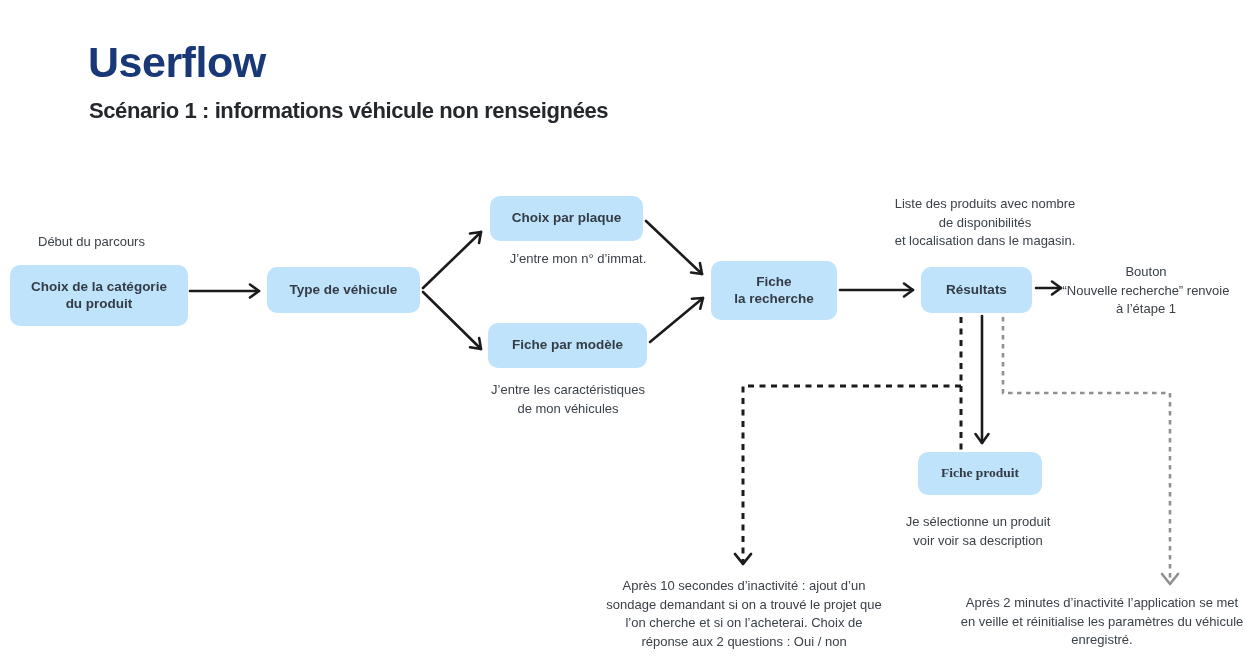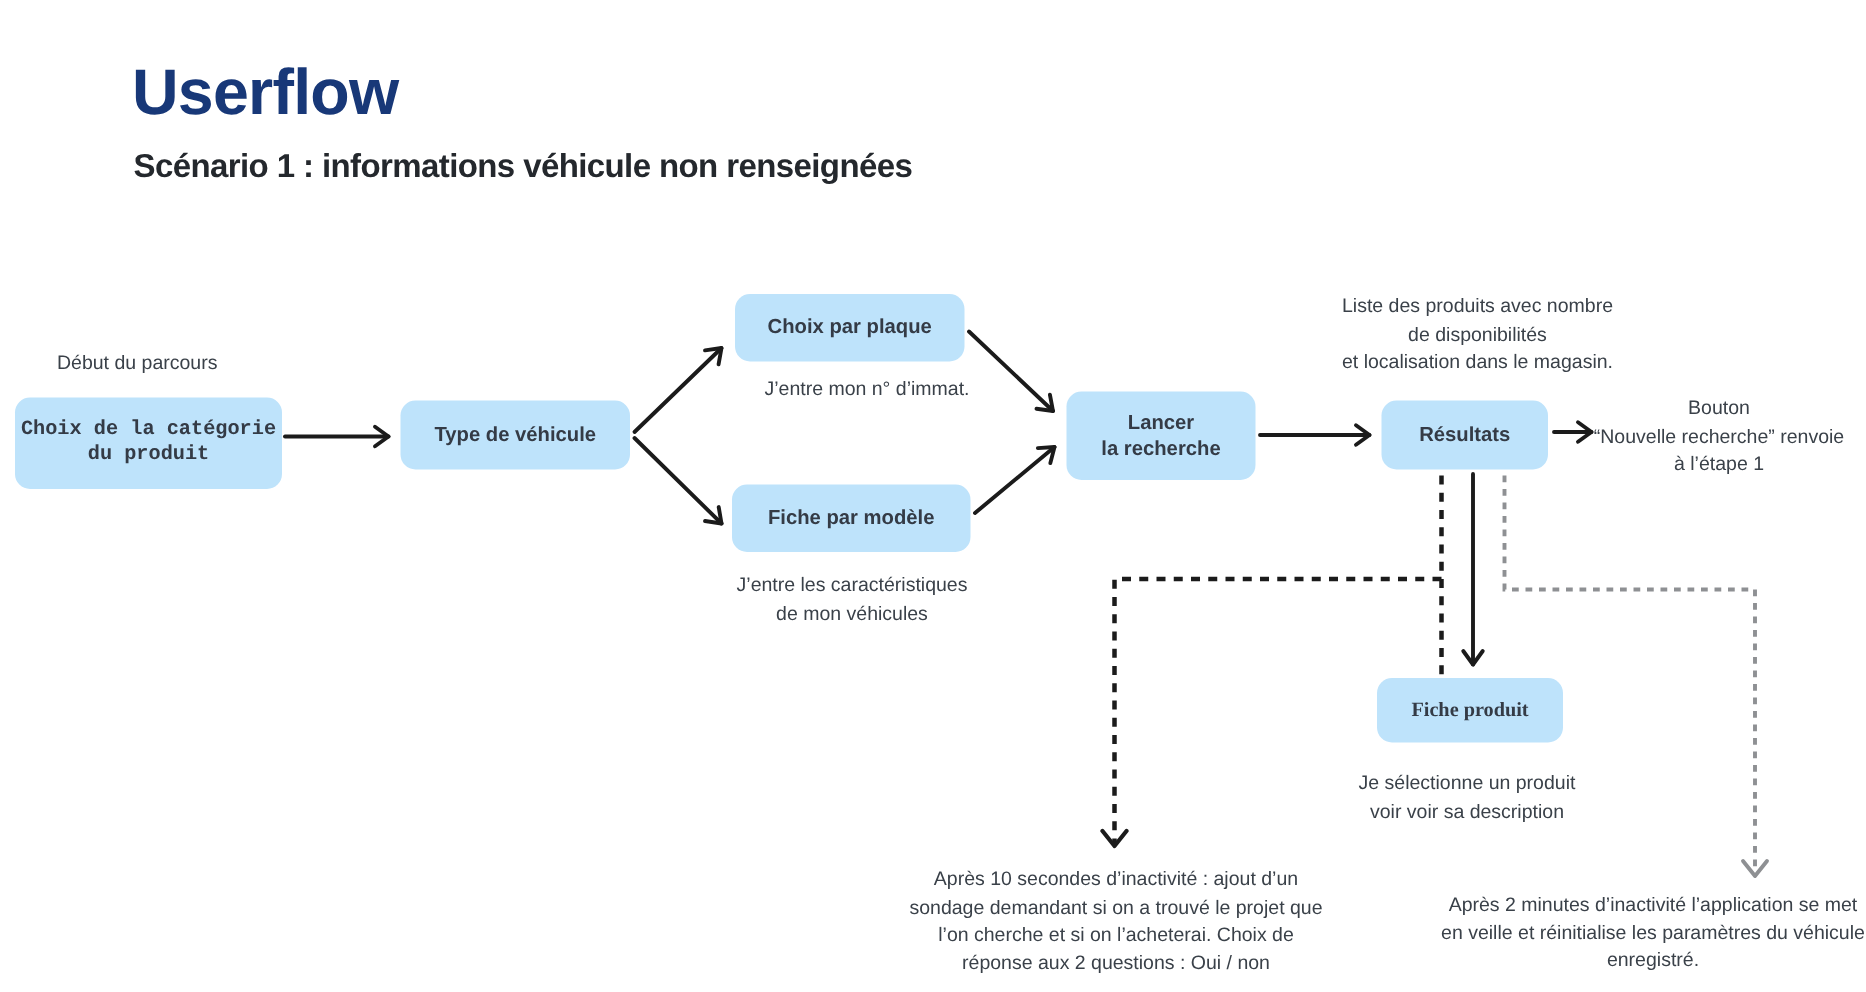--- a/index.html
+++ b/index.html
@@ -66,26 +66,26 @@
     <path class="solid-line" d="M840,290 L913,290" marker-end="url(#ah-black)"></path>
     <path class="solid-line" d="M1036,288 L1061,288" marker-end="url(#ah-black)"></path>
     <path class="solid-line" d="M982,316 L982,443" marker-end="url(#ah-black)"></path>
 
     <path class="dash-black" d="M961,317 L961,452"></path>
     <path class="dash-black" d="M961,386 L743,386 L743,564" marker-end="url(#ah-black-wide)"></path>
 
     <path class="dash-gray" d="M1003,317 L1003,393 L1170,393 L1170,584" marker-end="url(#ah-gray-wide)"></path>
   </svg>
 
-  <div class="node" style="left:10px;top:265px;width:178px;height:61px;font-family:Liberation Mono, monospace;">Choix de la catégorie
+  <div class="node" style="left:10px;top:265px;width:178px;height:61px;">Choix de la catégorie
 du produit</div>
   <div class="node" style="left:267px;top:267px;width:153px;height:46px;">Type de véhicule</div>
   <div class="node" style="left:490px;top:196px;width:153px;height:45px;">Choix par plaque</div>
   <div class="node" style="left:488px;top:323px;width:159px;height:45px;">Fiche par modèle</div>
-  <div class="node" style="left:711px;top:261px;width:126px;height:59px;">Lancer
+  <div class="node" style="left:711px;top:261px;width:126px;height:59px;">Fiche
 la recherche</div>
   <div class="node" style="left:921px;top:267px;width:111px;height:46px;">Résultats</div>
   <div class="node" style="left:918px;top:452px;width:124px;height:43px;font-family:Liberation Serif, serif;">Fiche produit</div>
 
   <div class="note left" style="left:38px;top:233px;width:200px;">Début du parcours</div>
   <div class="note" style="left:448px;top:250px;width:260px;">J’entre mon n° d’immat.</div>
   <div class="note" style="left:428px;top:381px;width:280px;">J’entre les caractéristiques
 de mon véhicules</div>
   <div class="note" style="left:835px;top:195px;width:300px;">Liste des produits avec nombre
 de disponibilités

